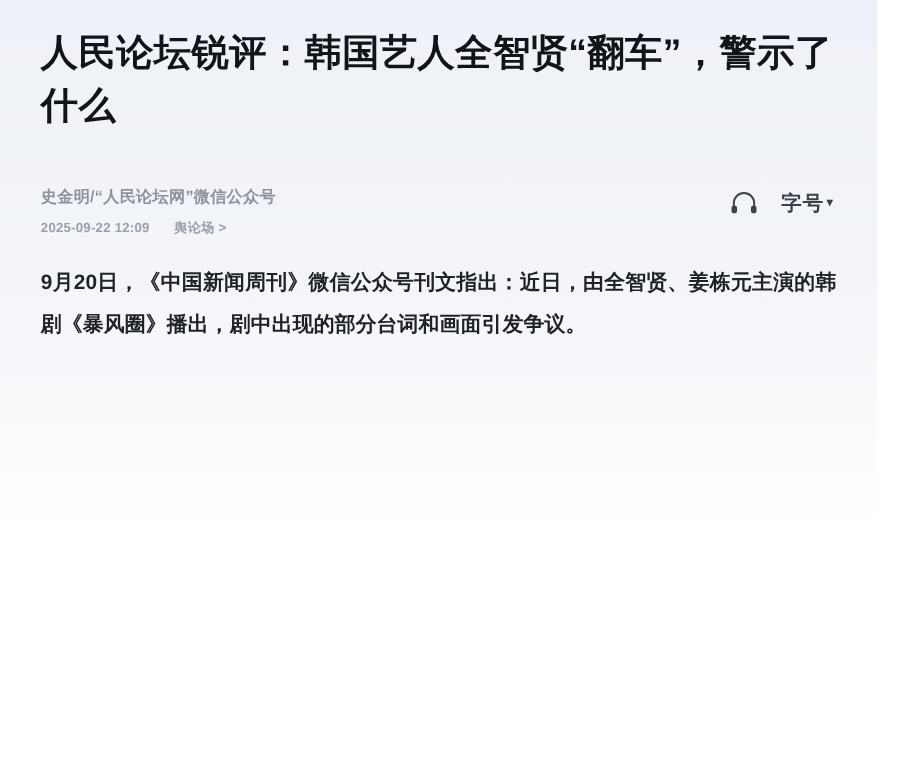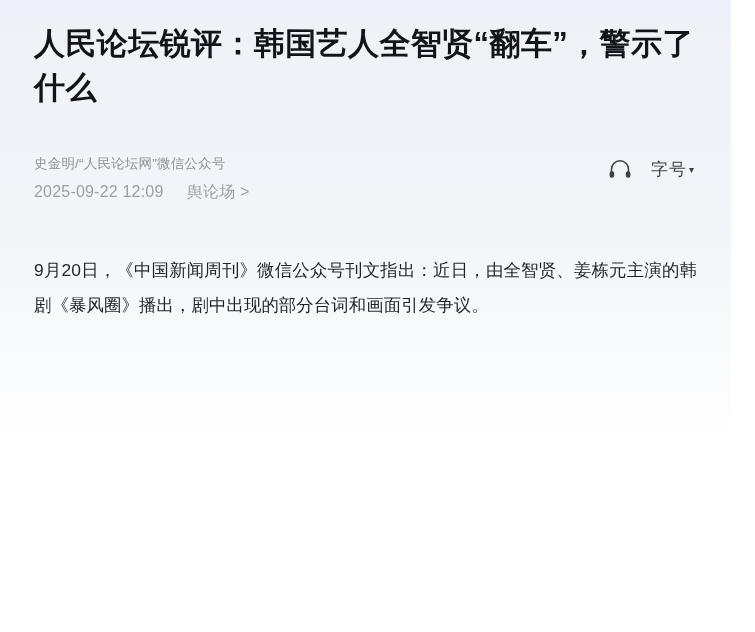--- a/index.html
+++ b/index.html
@@ -32,30 +32,31 @@
     line-height: 1.42;
     font-weight: bold;
     letter-spacing: 0.4px;
     color: #111418;
     font-family: "Liberation Sans", sans-serif;
   }
   .meta-block {
     margin-top: 44px;
     position: relative;
     min-height: 46px;
+    font-weight: bold;
   }
   .byline {
     font-size: 13.5px;
     color: #8d939b;
     line-height: 1.5;
     letter-spacing: 0.2px;
   }
   .meta-row {
     margin-top: 8px;
-    font-size: 16px;
+    font-size: 11px;
     color: #9aa0a8;
     letter-spacing: 0.2px;
   }
   .meta-row .sep {
     display: inline-block;
     width: 14px;
   }
   .meta-row .source-link {
     color: #9aa0a8;
     text-decoration: none;
@@ -83,21 +84,22 @@
     gap: 2px;
     white-space: nowrap;
   }
   .caret {
     font-size: 10px;
     line-height: 1;
     position: relative;
     top: 1px;
   }
   .body-text {
-    margin-top: 50px;
+    margin-top: 18px;
+    font-weight: bold;
   }
   .body-text p {
     margin: 0 0 20px 0;
     font-size: 17.4px;
     line-height: 2.0;
     color: #1f2328;
     text-align: justify;
     text-justify: inter-ideograph;
     letter-spacing: 0.1px;
     font-family: "Liberation Sans", sans-serif;

